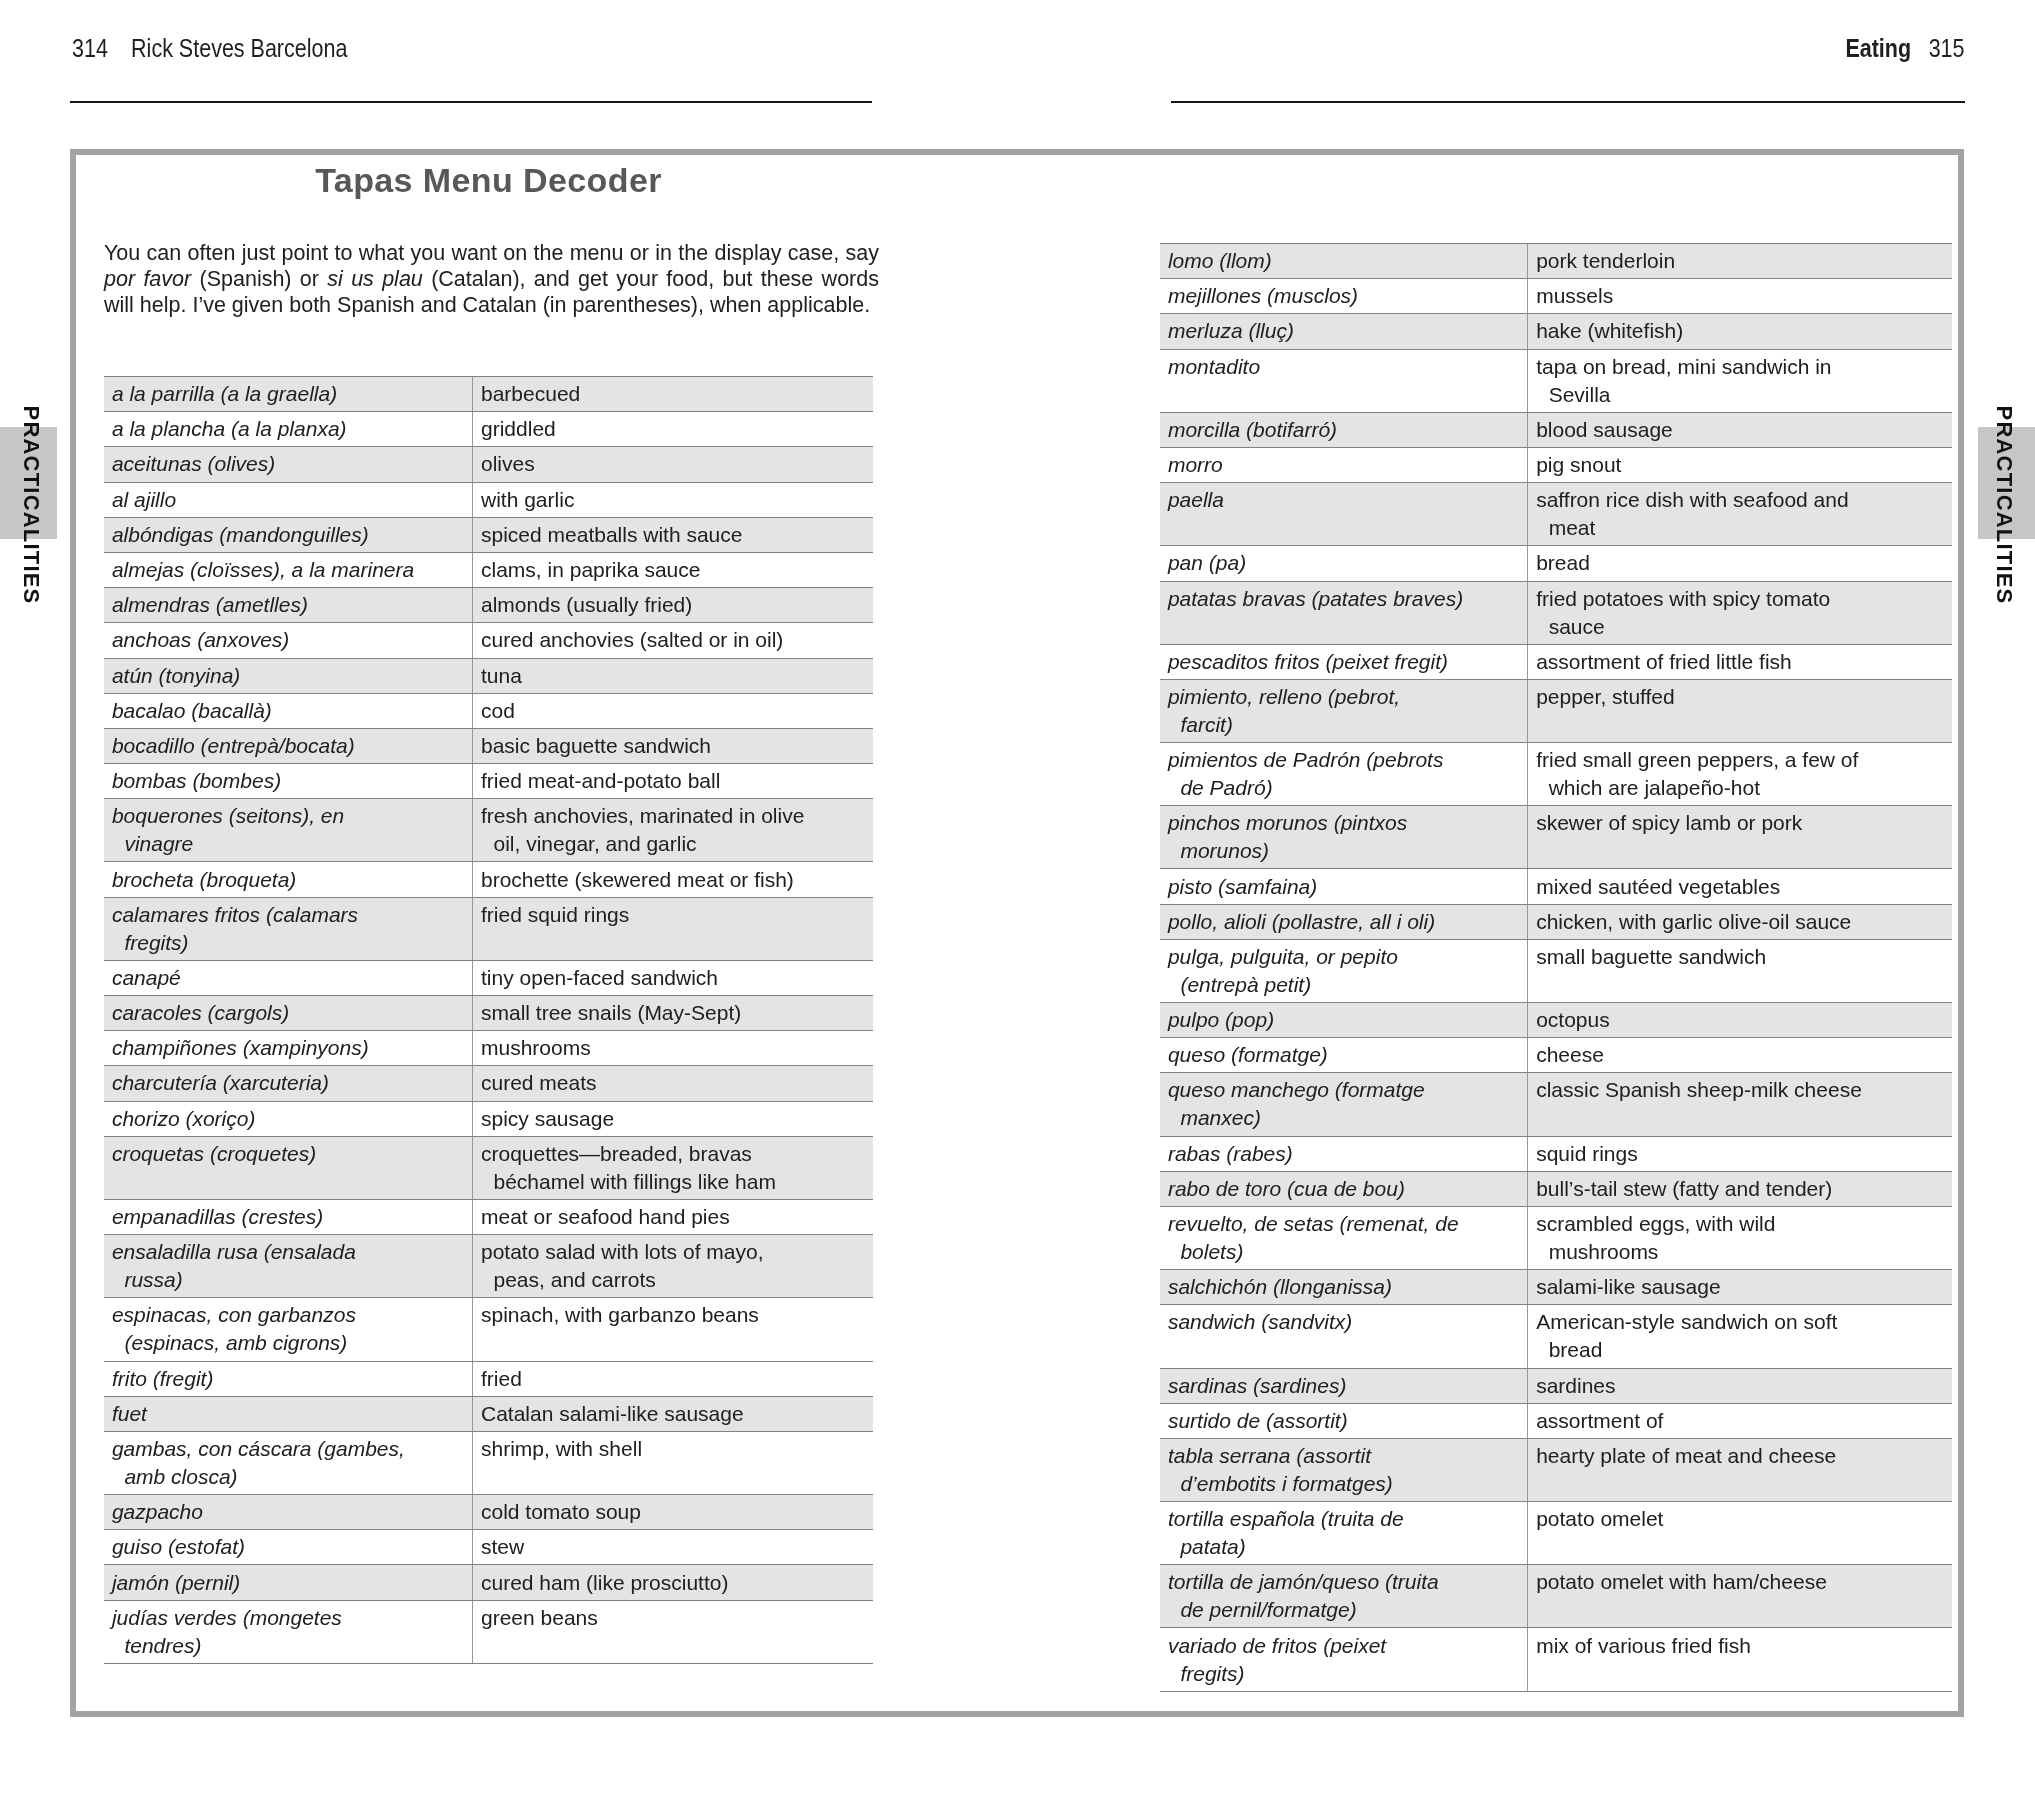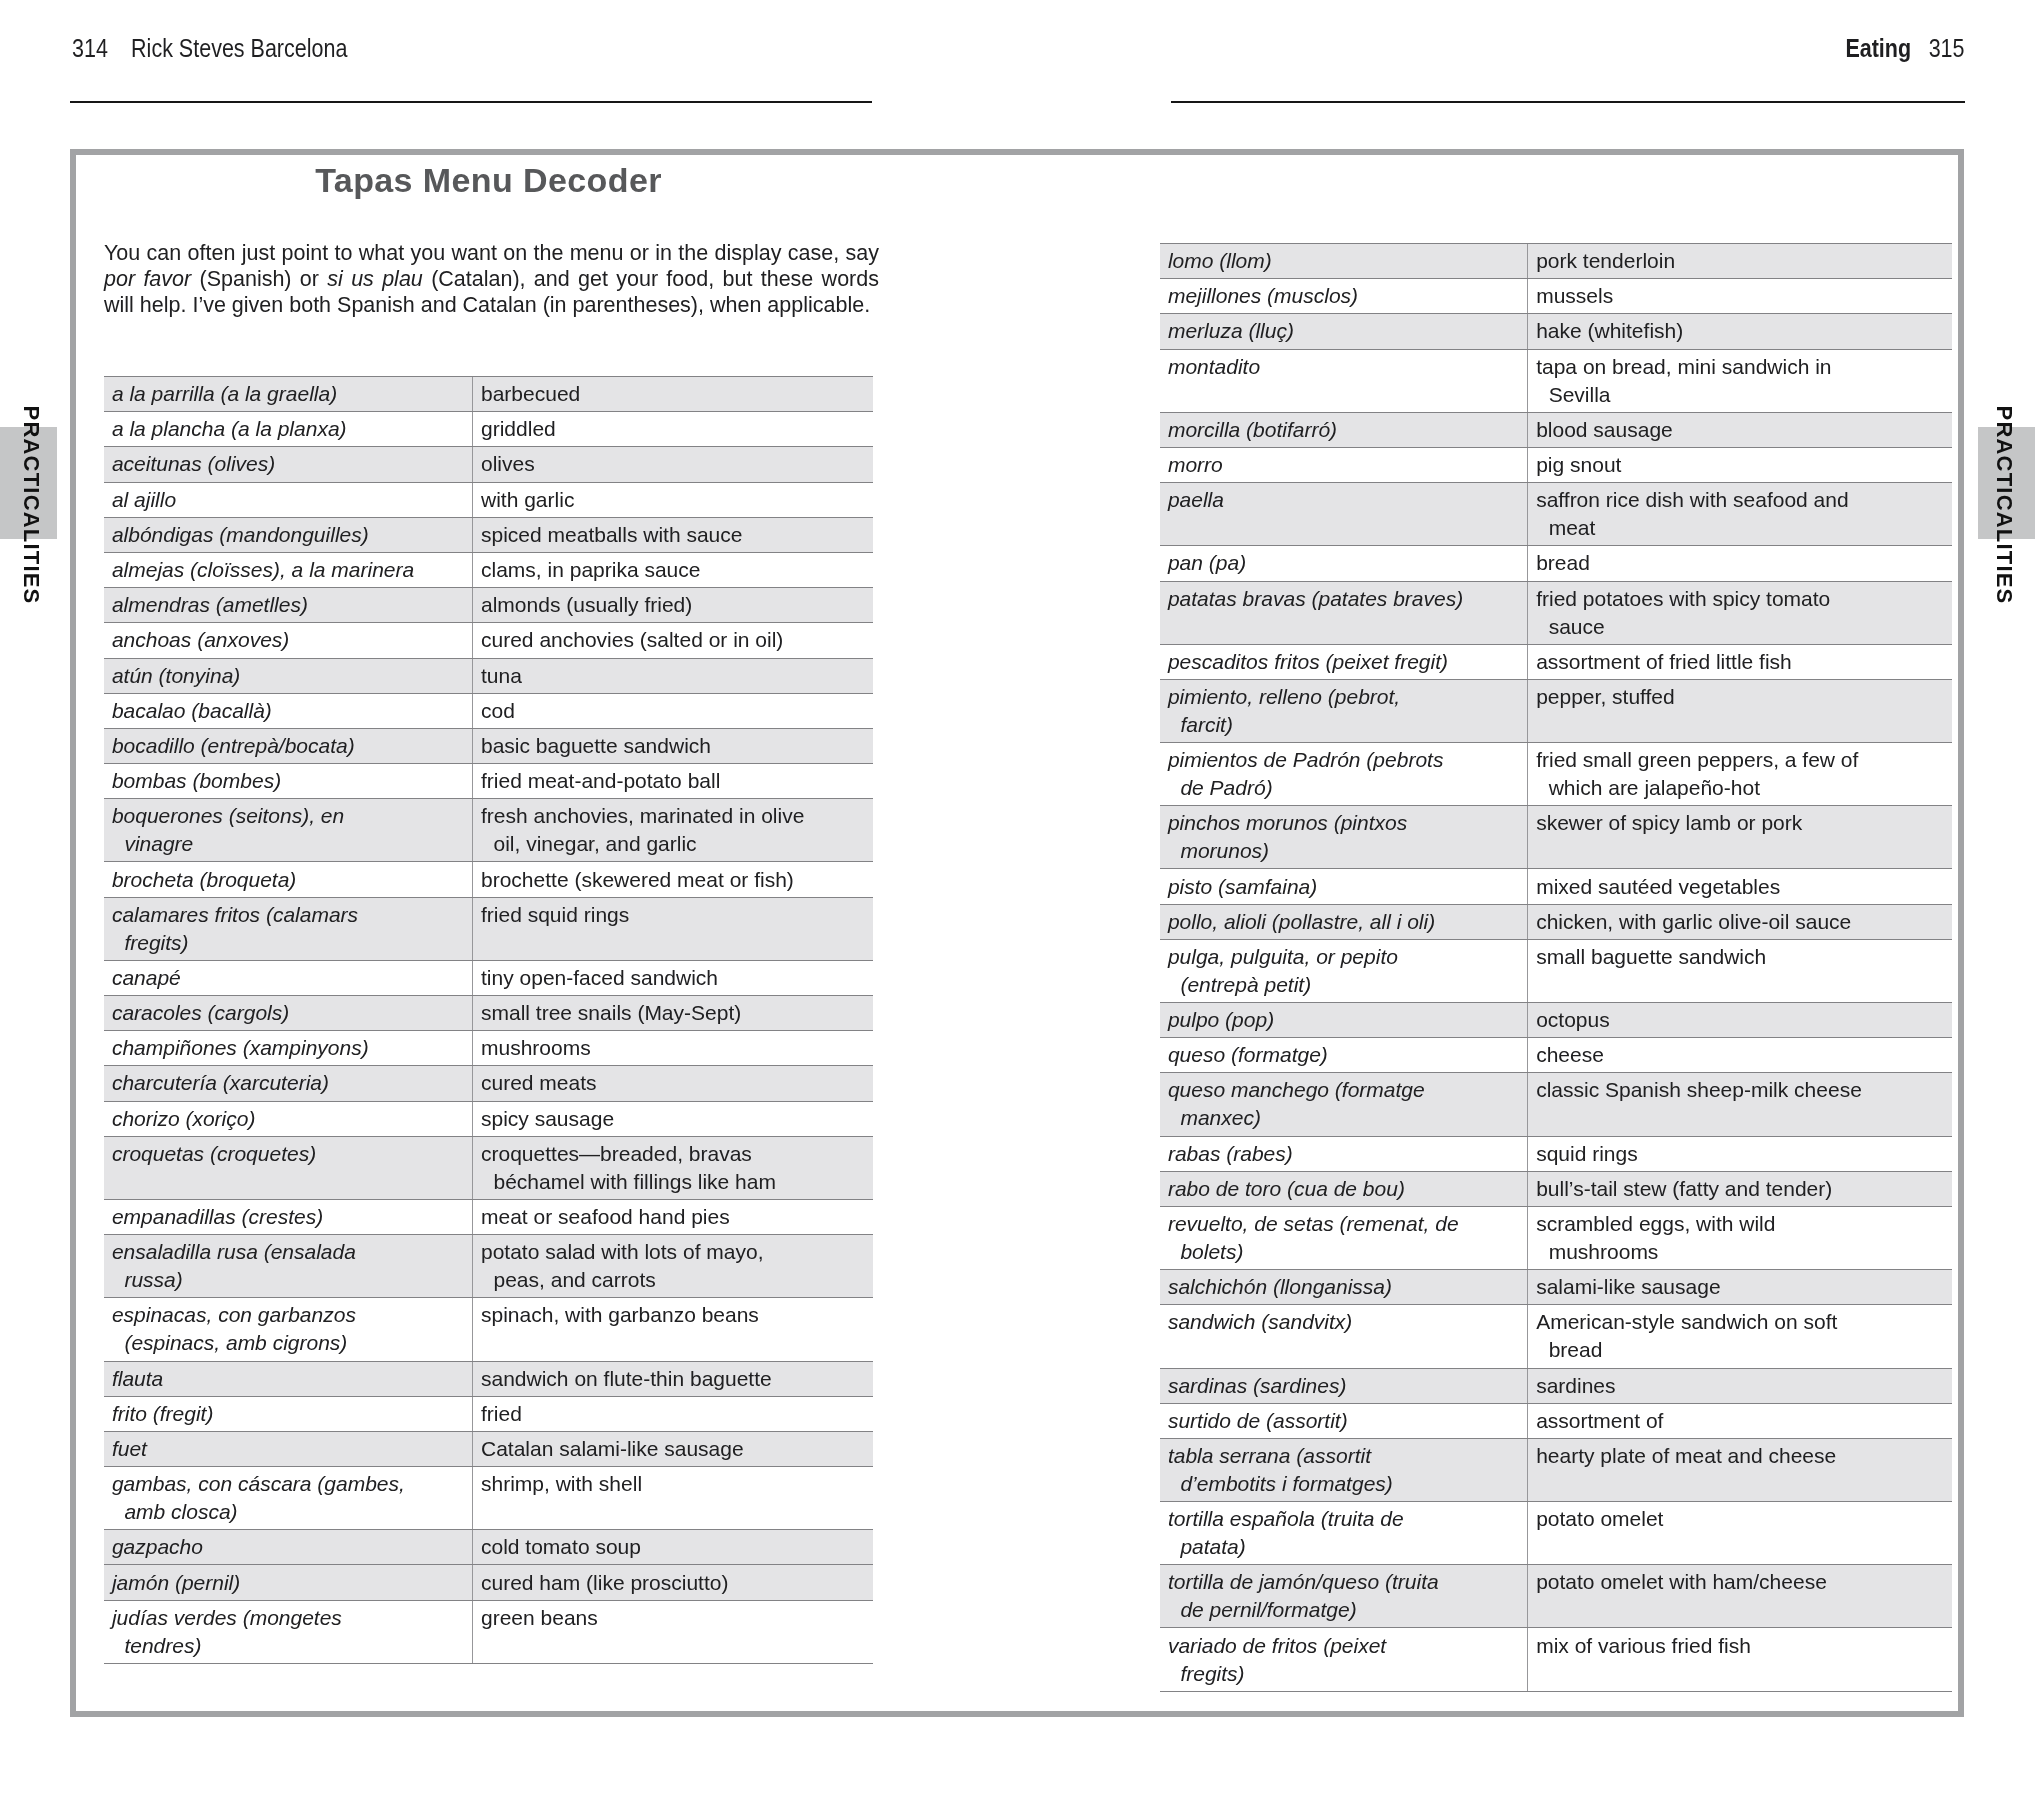--- a/index.html
+++ b/index.html
@@ -176,40 +176,40 @@
         <div class="cell term">ensaladilla rusa (ensalada
 russa)</div>
         <div class="cell def">potato salad with lots of mayo,
 peas, and carrots</div>
       </div>
       <div class="trow plain">
         <div class="cell term">espinacas, con garbanzos
 (espinacs, amb cigrons)</div>
         <div class="cell def">spinach, with garbanzo beans</div>
       </div>
-      <div class="trow shaded">
-        <div class="cell term">flauta</div>
-        <div class="cell def">sandwich on flute-thin baguette</div>
-      </div>
       <div class="trow plain">
         <div class="cell term">frito (fregit)</div>
         <div class="cell def">fried</div>
       </div>
       <div class="trow shaded">
         <div class="cell term">fuet</div>
         <div class="cell def">Catalan salami-like sausage</div>
       </div>
       <div class="trow plain">
         <div class="cell term">gambas, con cáscara (gambes,
 amb closca)</div>
         <div class="cell def">shrimp, with shell</div>
       </div>
       <div class="trow shaded">
         <div class="cell term">gazpacho</div>
         <div class="cell def">cold tomato soup</div>
+      </div>
+      <div class="trow plain">
+        <div class="cell term">guiso (estofat)</div>
+        <div class="cell def">stew</div>
       </div>
       <div class="trow shaded">
         <div class="cell term">jamón (pernil)</div>
         <div class="cell def">cured ham (like prosciutto)</div>
       </div>
       <div class="trow plain">
         <div class="cell term">judías verdes (mongetes
 tendres)</div>
         <div class="cell def">green beans</div>
       </div>

